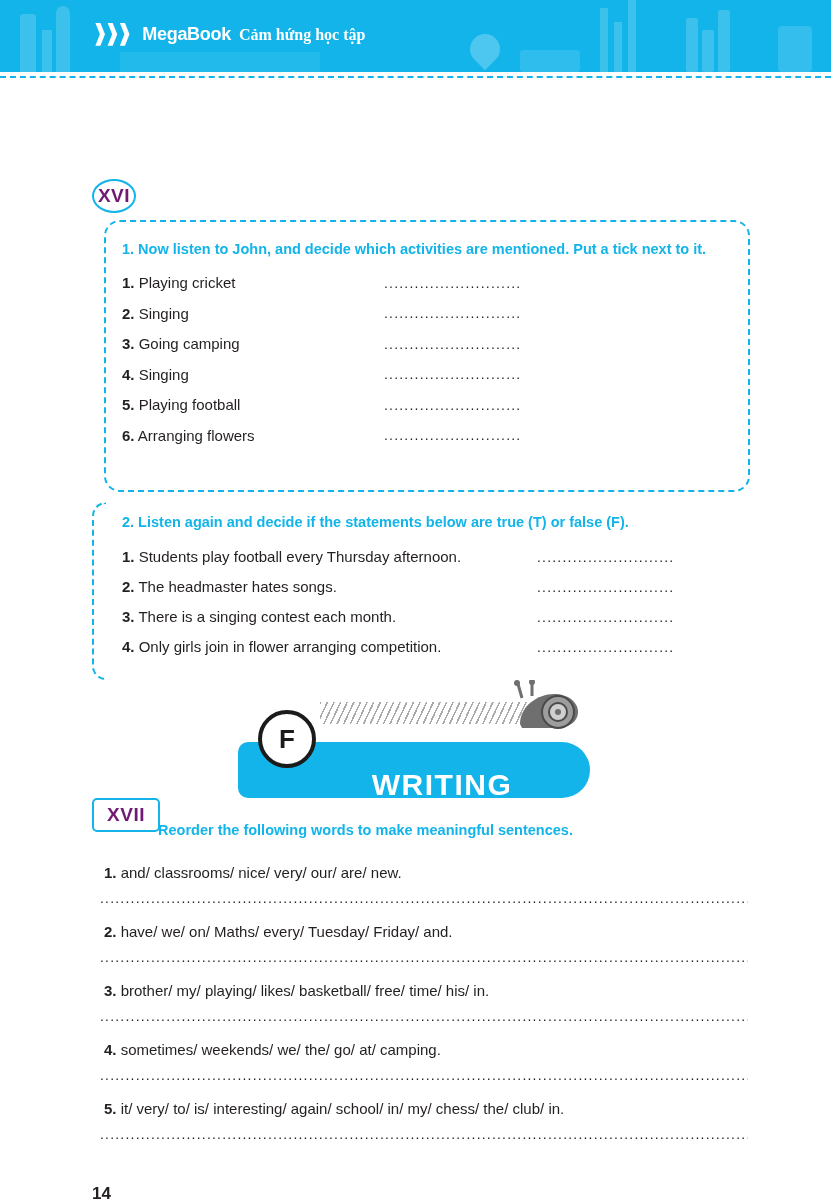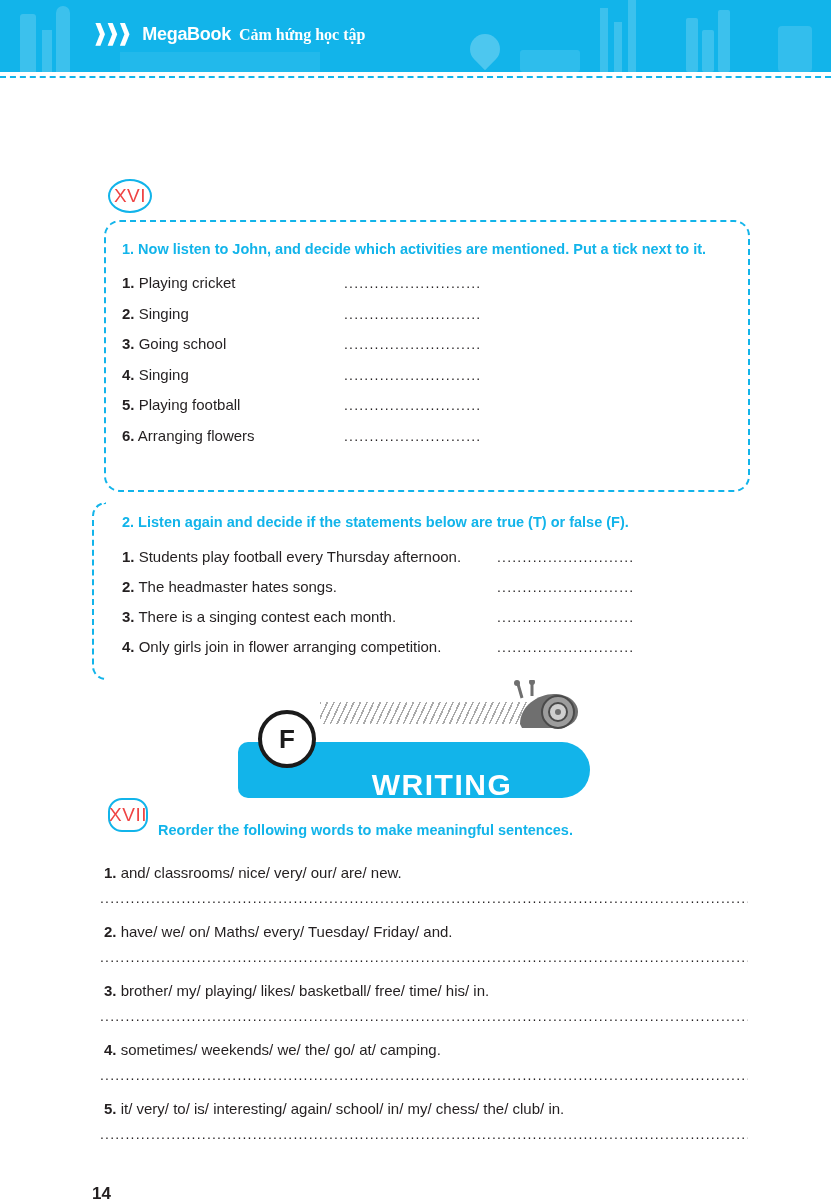--- a/index.html
+++ b/index.html
@@ -73,37 +73,36 @@
   }
 
   
   .page { position: relative; padding: 0; }
 
   
   .badge-roman {
     display: inline-flex;
     align-items: center;
     justify-content: center;
-    color: #ef4444;
-    font-weight: normal;
+    color: #701a75;
+    font-weight: bold;
     font-size: 19px;
     letter-spacing: 0.5px;
     background: #ffffff;
-    margin-left: 16px;
   }
   .badge-oval {
     border: 2.5px solid #12b4ea;
     border-radius: 50%;
     width: 44px;
     height: 34px;
   }
   .badge-rect {
     border: 2.5px solid #12b4ea;
-    border-radius: 14px;
-    width: 40px;
+    border-radius: 5px;
+    width: 68px;
     height: 34px;
   }
 
   
   .sec16 { position: absolute; left: 92px; top: 97px; }
 
   .box-dashed {
     position: absolute;
     left: 104px;
     top: 138px;
@@ -125,23 +124,24 @@
   }
 
   .q-title {
     color: #12b4ea;
     font-weight: bold;
     font-size: 14.5px;
   }
   .q-num { font-weight: bold; }
   .item-row {
     display: flex;
-    align-items: flex-end;
+    align-items: center;
     font-size: 15px;
     color: #231f20;
+    gap: 40px;
   }
   .dots { color: #231f20; letter-spacing: 1.2px; font-size: 14px; }
 
   #t1 { position: absolute; left: 122px; top: 159px; }
   .list1 { position: absolute; left: 122px; top: 192px; width: 600px; }
   .list1 .item-row { margin-bottom: 13.5px; }
   .list1 .lbl { width: 222px; }
 
   #t2 { position: absolute; left: 122px; top: 432px; }
   .list2 { position: absolute; left: 122px; top: 466px; width: 620px; }
@@ -278,21 +278,21 @@
     <div class="item-row">
       <span class="lbl">
         <span class="q-num">2.</span>
         <span>Singing</span>
       </span>
       <span class="dots">...........................</span>
     </div>
     <div class="item-row">
       <span class="lbl">
         <span class="q-num">3.</span>
-        <span>Going school</span>
+        <span>Going camping</span>
       </span>
       <span class="dots">...........................</span>
     </div>
     <div class="item-row">
       <span class="lbl">
         <span class="q-num">4.</span>
         <span>Singing</span>
       </span>
       <span class="dots">...........................</span>
     </div>

